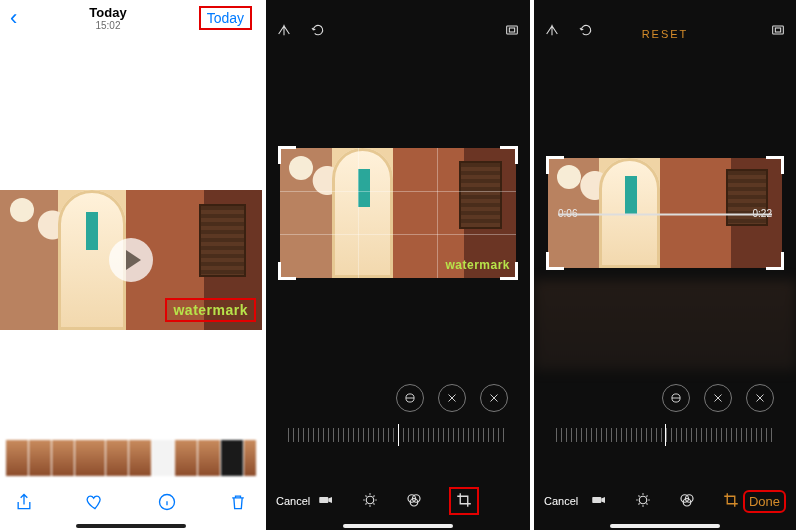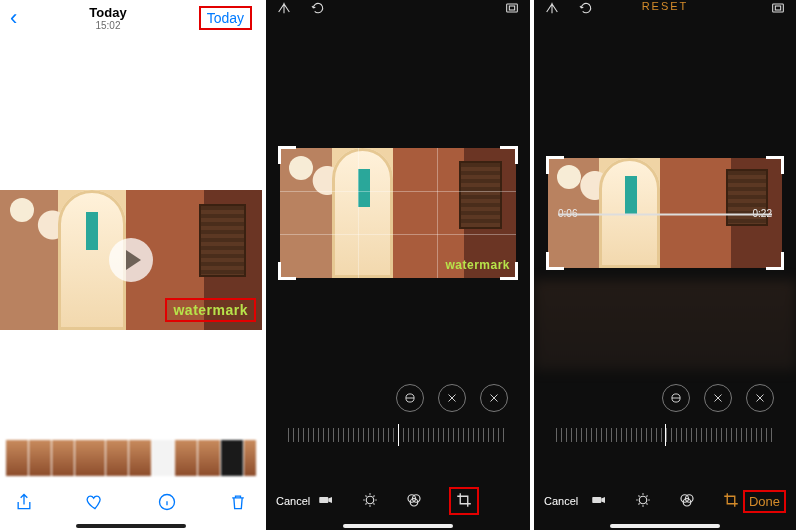--- a/index.html
+++ b/index.html
@@ -91,21 +91,21 @@
     display:flex; justify-content:space-between; align-items:center; padding:0 14px;
   }
   .a-toolbar svg{ width:20px; height:22px; }
   .a-toolbar .blue{ stroke:#007aff; fill:none; stroke-width:1.6; }
   .home-ind{
     position:absolute; bottom:2px; left:50%; transform:translateX(-50%);
     width:110px; height:4px; border-radius:3px; background:#202020;
   }
   
   .d-head{
-    height:40px; display:flex; align-items:flex-start; justify-content:space-between;
+    height:40px; display:flex; align-items:flex-end; justify-content:space-between;
     padding:0 10px;
   }
   .d-head .left, .d-head .right{ display:flex; gap:18px; align-items:center; }
   .d-head svg{ width:16px; height:16px; }
   .d-reset{
     position:absolute; left:50%; transform:translateX(-50%);
     color:#d48b2a; letter-spacing:2px; font-size:11px; font-weight:500;
   }
   .crop-area{
     position:absolute; top:148px; left:14px; right:14px; height:130px;
@@ -169,21 +169,21 @@
     display:flex; align-items:center; padding:0 10px;
   }
   .d-bottom .label{ font-size:11px; }
   .d-bottom .icons{
     position:absolute; left:50%; transform:translateX(-50%);
     display:flex; gap:26px; align-items:center;
   }
   .d-bottom .icons svg{ width:18px;height:18px; }
   .d-bottom .right{ margin-left:auto; font-size:13px; }
   .redbox{ border:2px solid #e20000; padding:2px 4px; }
-  .accent{ color:#d48b2a; }
+  .accent{ color:#d48b2a;border-radius:6px; }
   .home-ind.white{ background:#efefef; }
 </style>
 </head>
 <body>
 
 <div class="pane light" style="width:262px">
   <div class="a-header">
     <span class="a-back">‹</span>
     <div class="a-title-wrap">
       <div class="a-title">Today</div>

